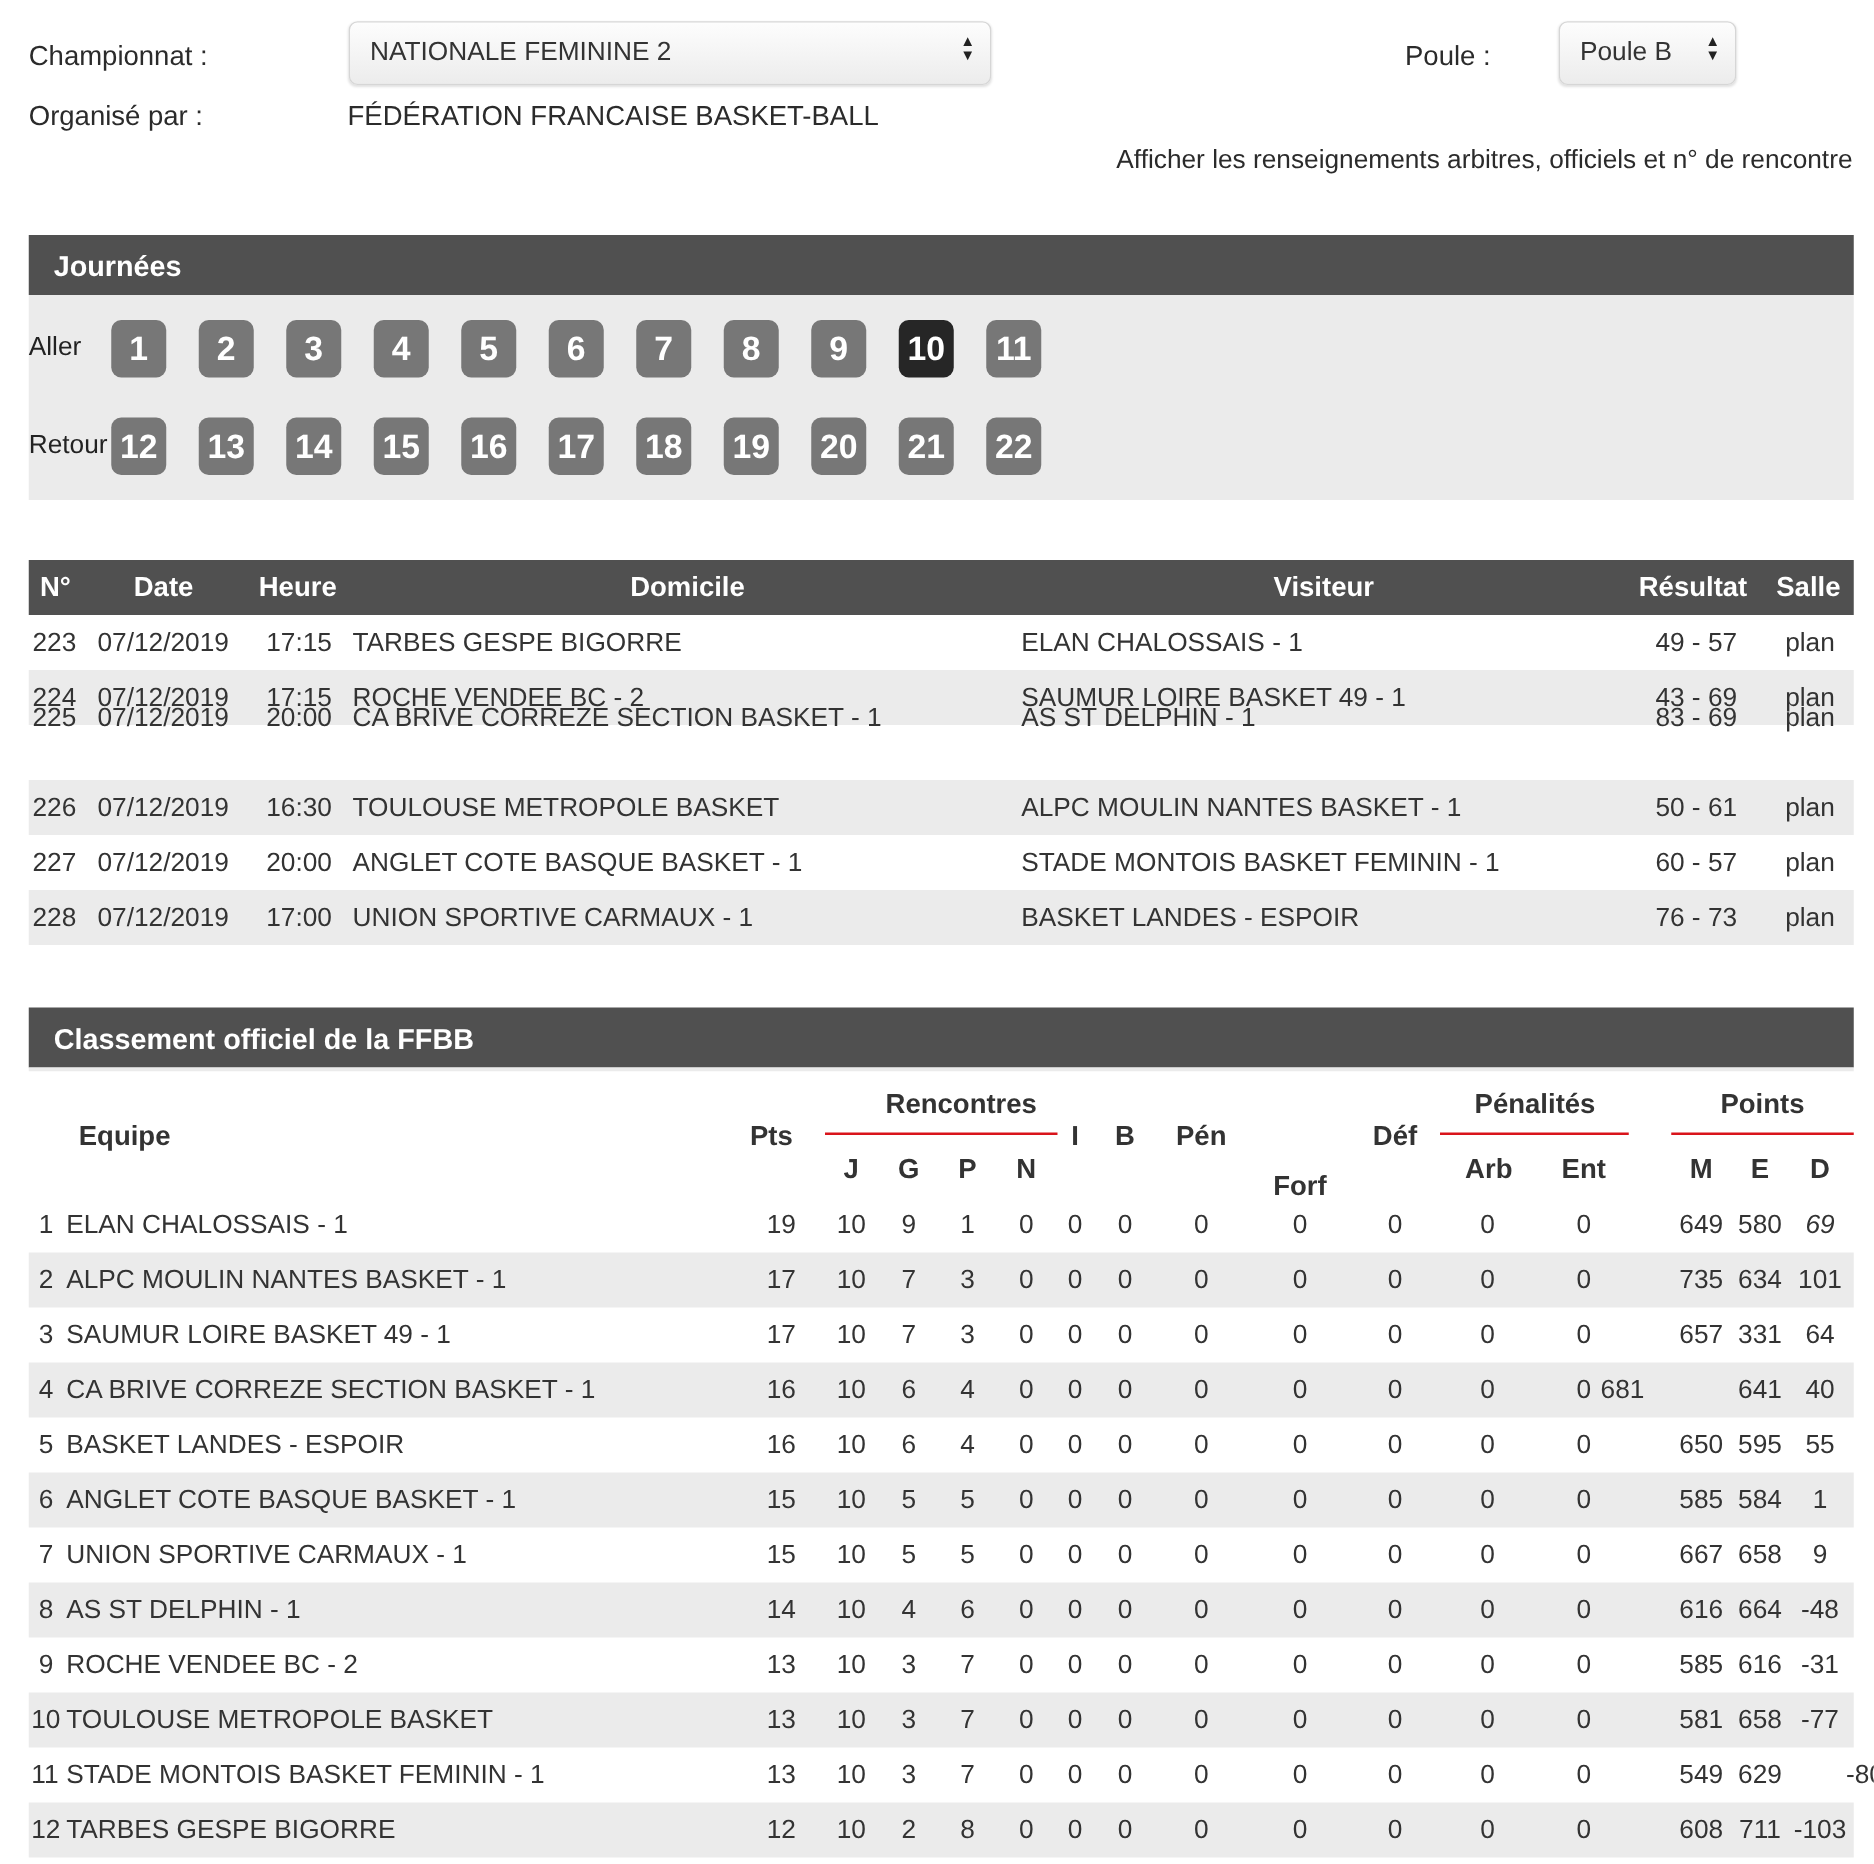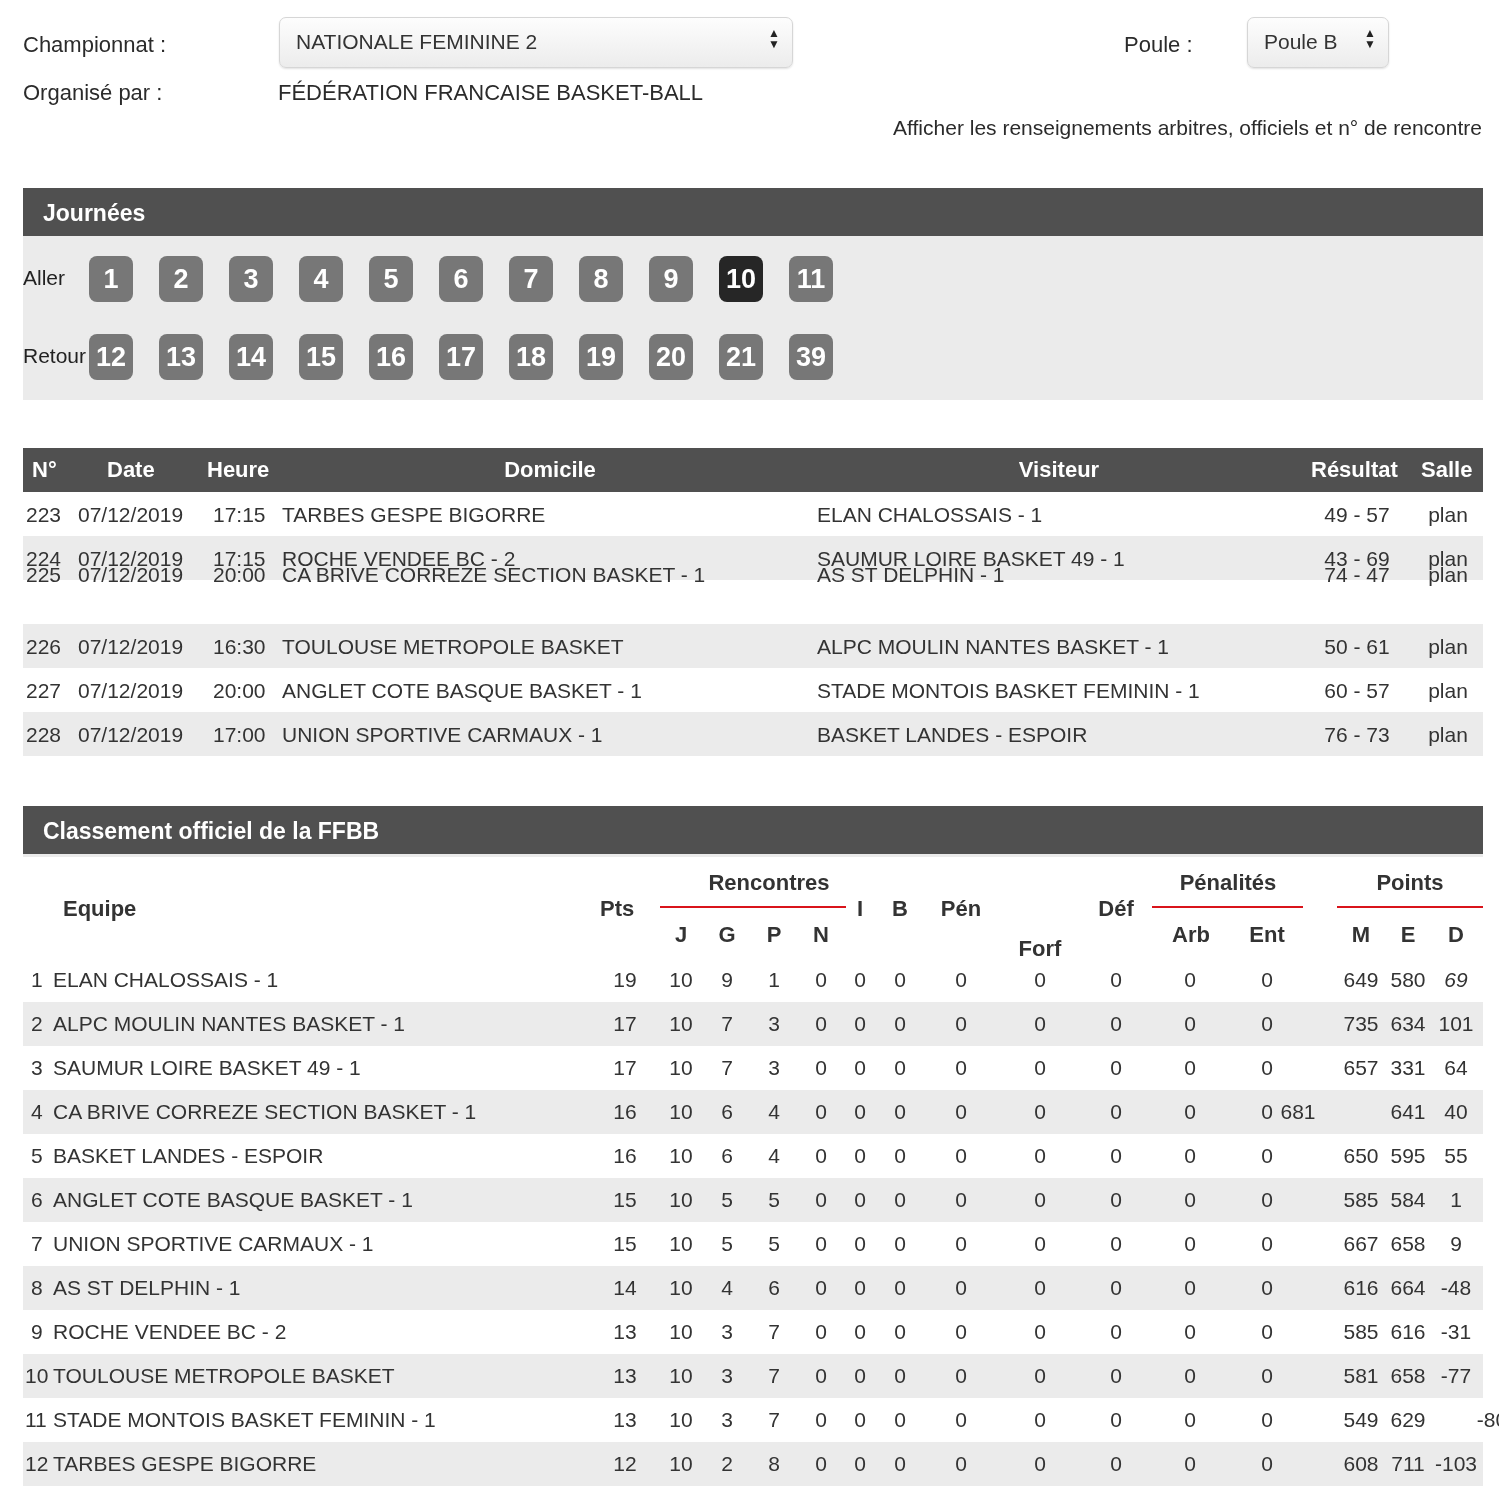--- a/index.html
+++ b/index.html
@@ -68,21 +68,21 @@
     <div class="day" style="left: 89px; top: 334px;">12</div>
     <div class="day" style="left: 159px; top: 334px;">13</div>
     <div class="day" style="left: 229px; top: 334px;">14</div>
     <div class="day" style="left: 299px; top: 334px;">15</div>
     <div class="day" style="left: 369px; top: 334px;">16</div>
     <div class="day" style="left: 439px; top: 334px;">17</div>
     <div class="day" style="left: 509px; top: 334px;">18</div>
     <div class="day" style="left: 579px; top: 334px;">19</div>
     <div class="day" style="left: 649px; top: 334px;">20</div>
     <div class="day" style="left: 719px; top: 334px;">21</div>
-    <div class="day" style="left: 789px; top: 334px;">39</div>
+    <div class="day" style="left: 789px; top: 334px;">22</div>
   </div>
 
 <div class="bar thead" style="top:448px;height:44px;">
   <span style="left:9px;">N°</span>
   <span style="left:84px;">Date</span>
   <span style="left:184px;">Heure</span>
   <span style="left:527px;" class="c">Domicile</span>
   <span style="left:1036px;" class="c">Visiteur</span>
   <span style="left:1288px;">Résultat</span>
   <span style="left:1398px;">Salle</span>
@@ -105,21 +105,21 @@
       <span style="left: 794px;">SAUMUR LOIRE BASKET 49 - 1</span>
       <span class="c" style="left: 1334px;">43 - 69</span>
       <span class="c" style="left: 1425px;">plan</span>
     </div>
     <div class="mrow" style="top: 552px;">
       <span style="left: 3px;">225</span>
       <span style="left: 55px;">07/12/2019</span>
       <span style="left: 190px;">20:00</span>
       <span style="left: 259px;">CA BRIVE CORREZE SECTION BASKET - 1</span>
       <span style="left: 794px;">AS ST DELPHIN - 1</span>
-      <span class="c" style="left: 1334px;">74 - 47</span>
+      <span class="c" style="left: 1334px;">83 - 69</span>
       <span class="c" style="left: 1425px;">plan</span>
     </div>
     <div class="mrow alt" style="top: 624px;">
       <span style="left: 3px;">226</span>
       <span style="left: 55px;">07/12/2019</span>
       <span style="left: 190px;">16:30</span>
       <span style="left: 259px;">TOULOUSE METROPOLE BASKET</span>
       <span style="left: 794px;">ALPC MOULIN NANTES BASKET - 1</span>
       <span class="c" style="left: 1334px;">50 - 61</span>
       <span class="c" style="left: 1425px;">plan</span>

